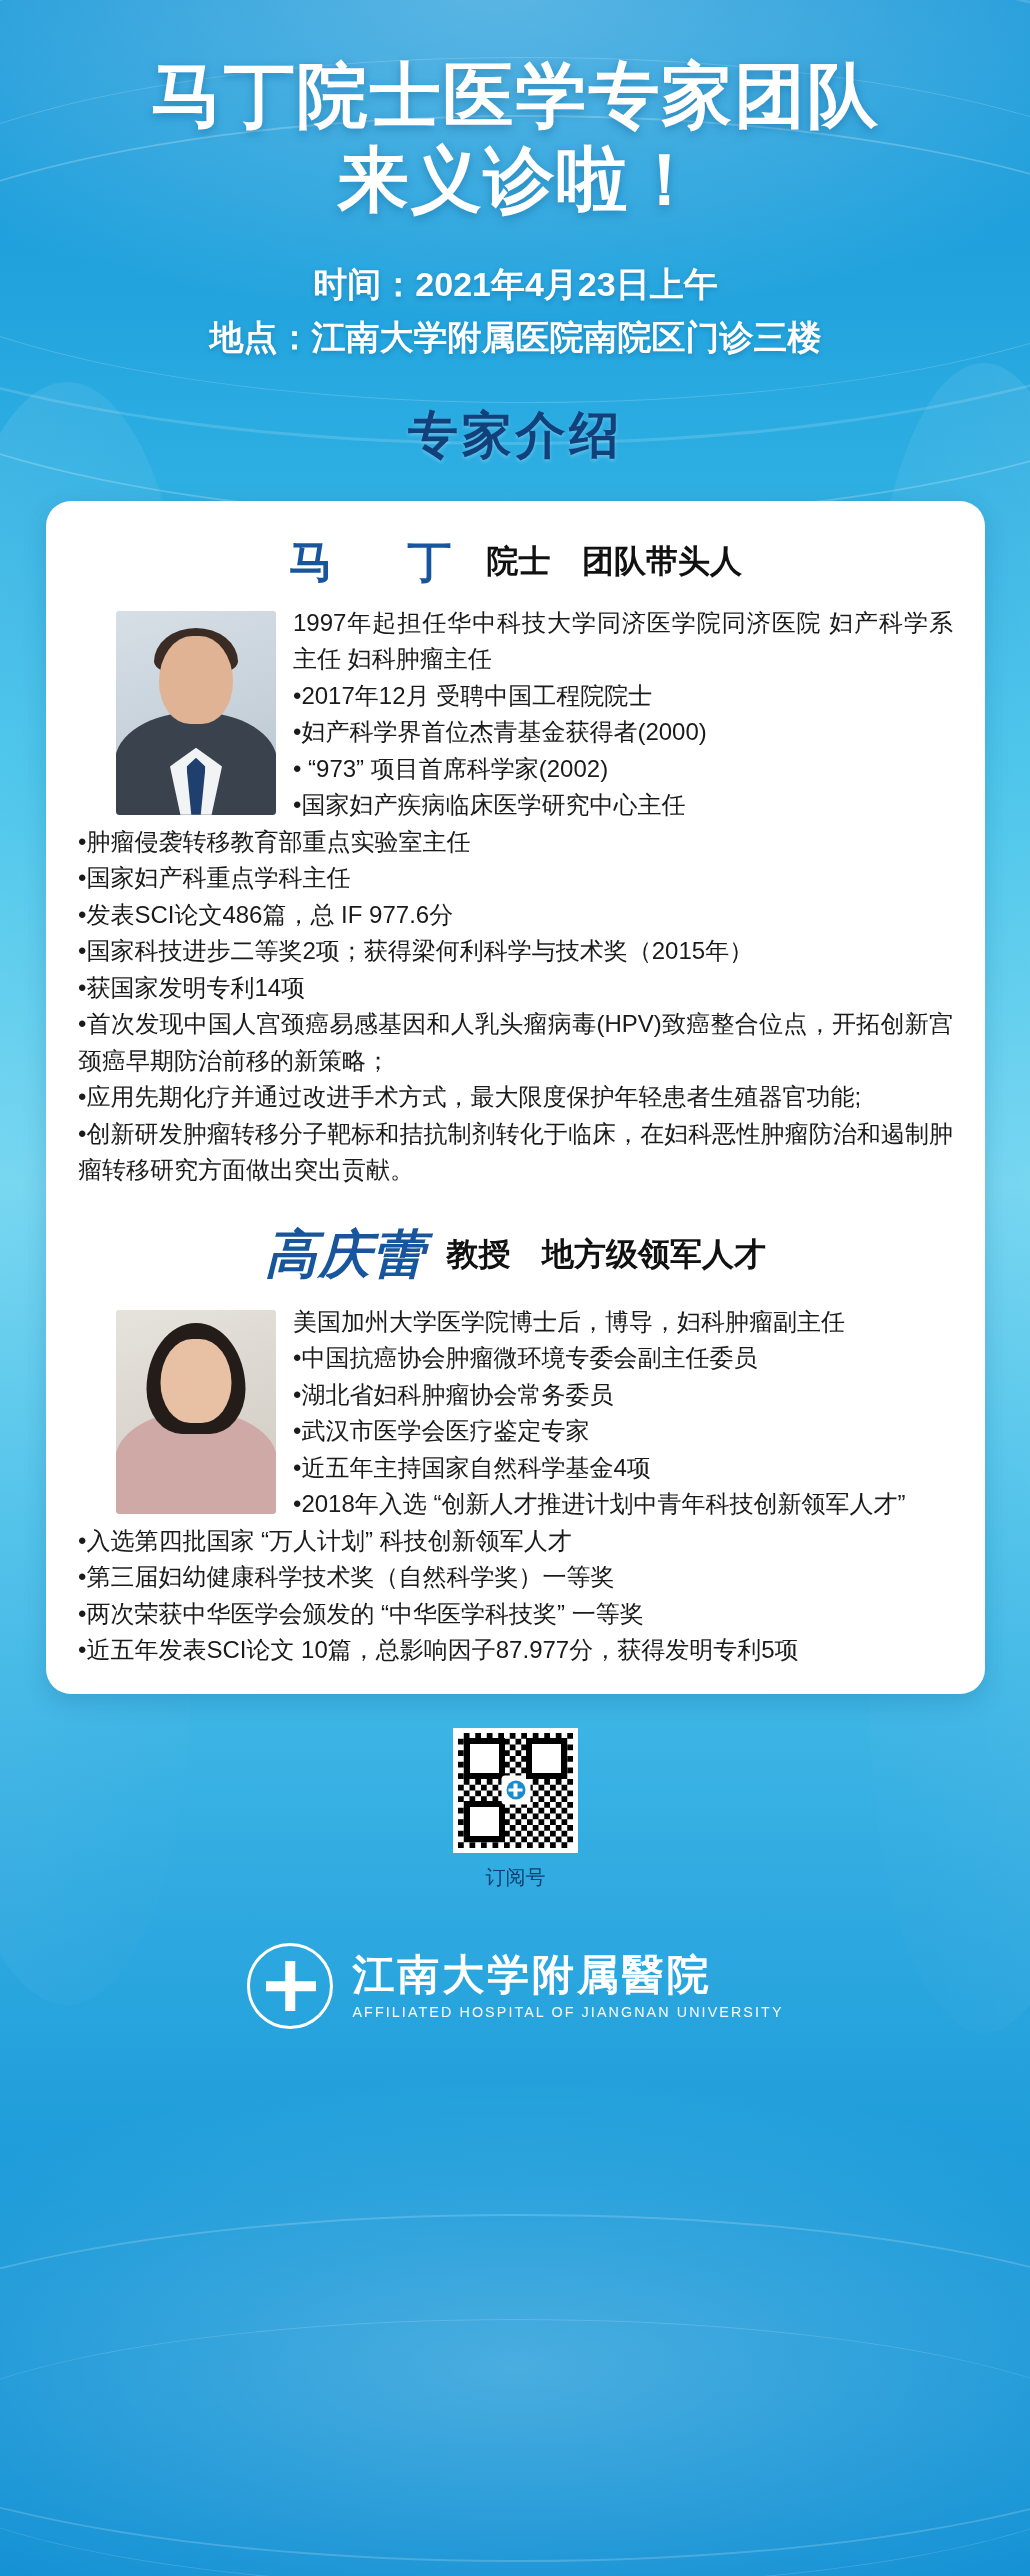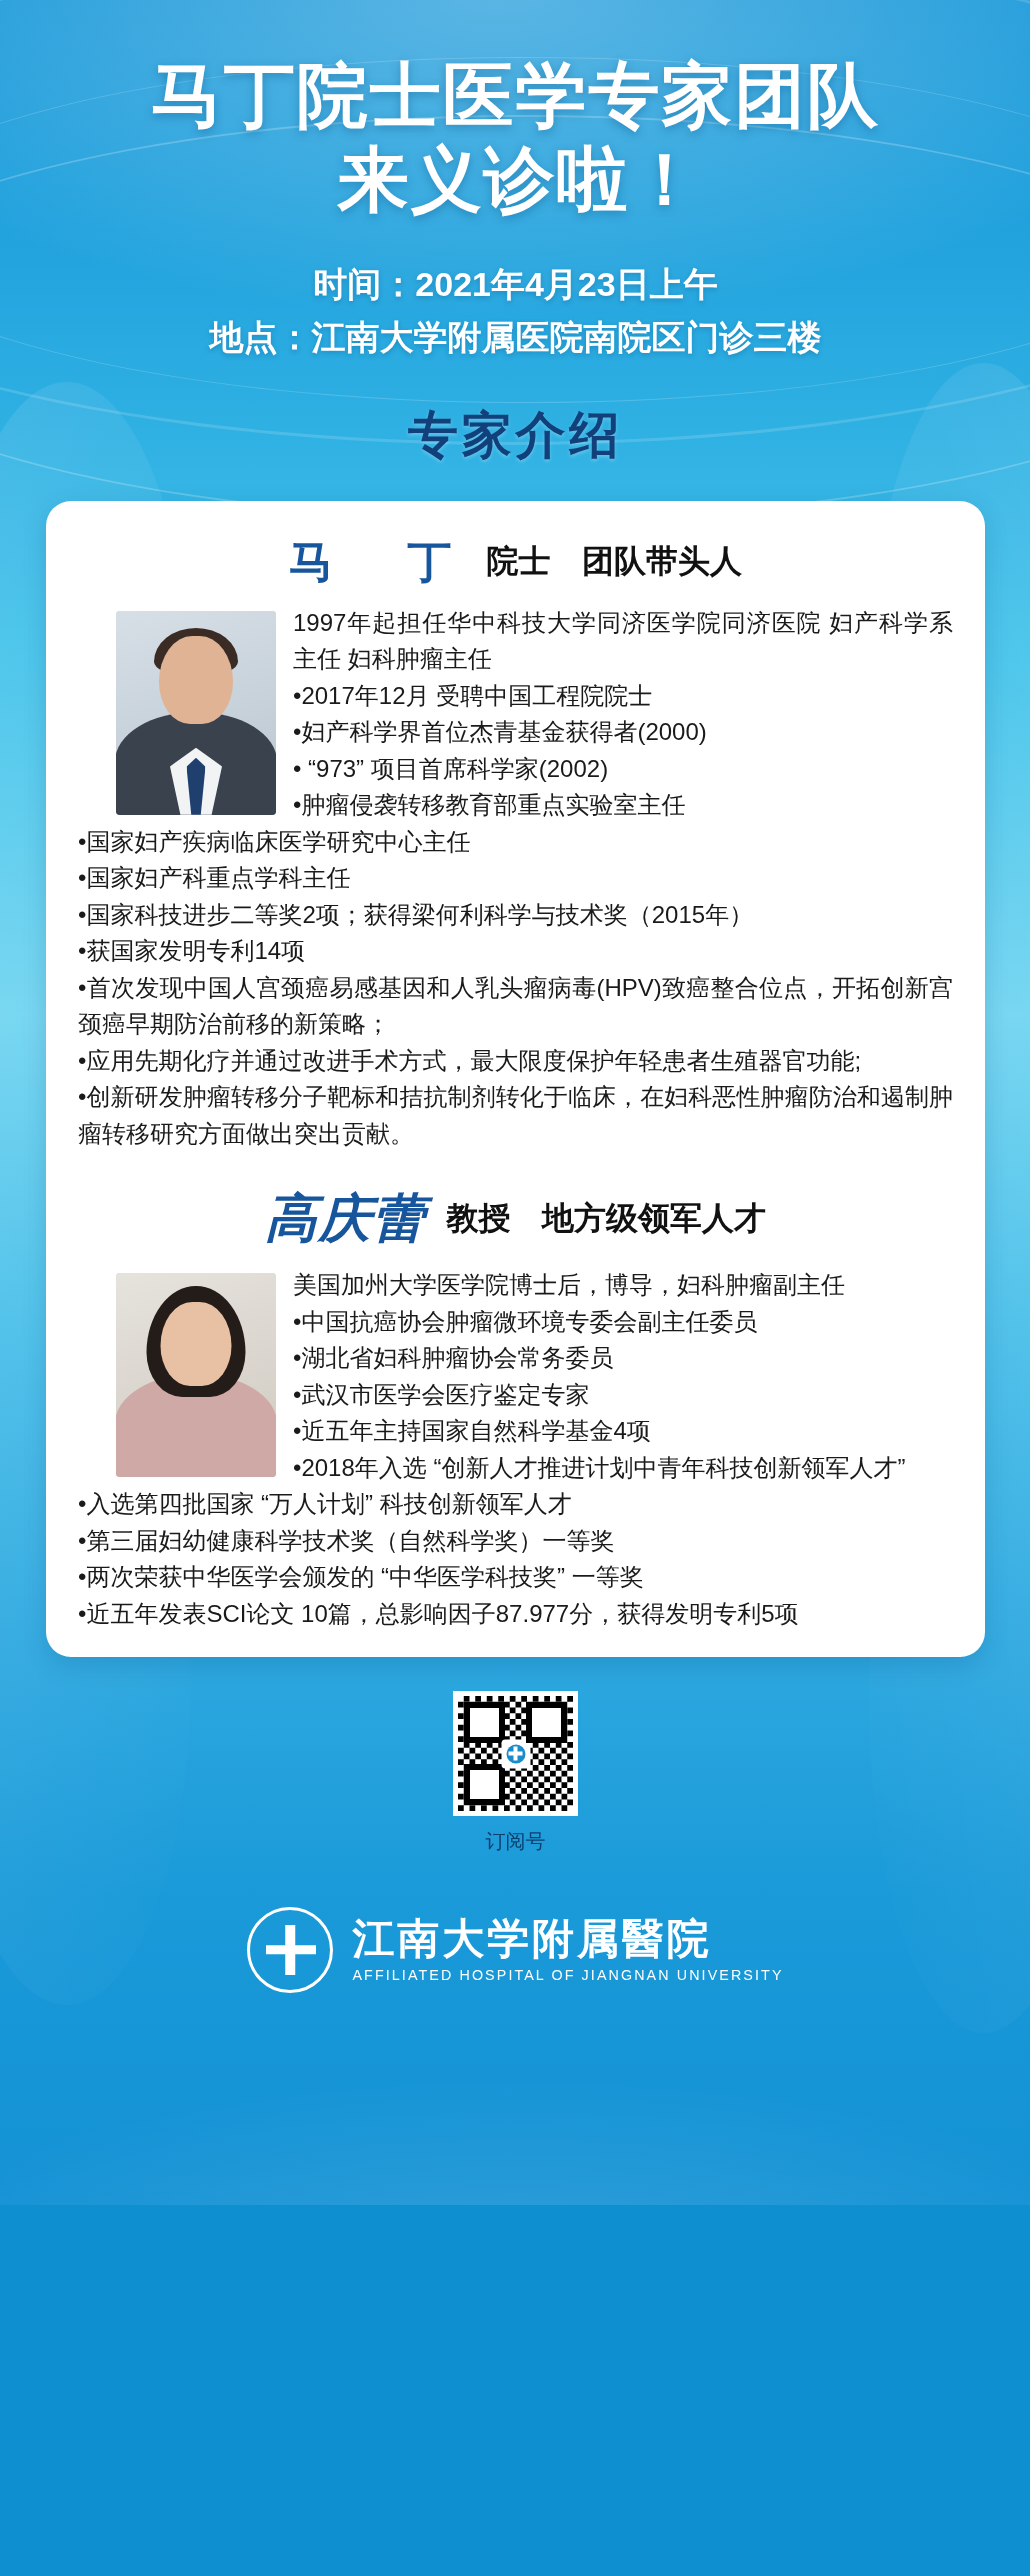--- a/index.html
+++ b/index.html
@@ -9,21 +9,21 @@
   body {
     width: 1031px;
     height: 2576px;
     font-family: "Liberation Sans", sans-serif;
     background: #0d8fd0;
     overflow: hidden;
   }
   .poster {
     position: relative;
     width: 1031px;
-    height: 2205px;
+    height: 2576px;
     overflow: hidden;
     background: linear-gradient(180deg, #1496d8 0%, #23a4de 12%, #41c2ea 30%, #6fd4f0 46%, #49bfe9 60%, #2fa9e0 74%, #1a9ad9 86%, #1391d4 100%);
   }
   
   .swoosh {
     position: absolute;
     border-radius: 50%;
     pointer-events: none;
   }
   .s1 {
@@ -433,26 +433,27 @@
           <div class="shirt"></div>
           <div class="tie"></div>
           <div class="hair"></div>
           <div class="head"></div>
         </div>
         <div class="bullets">
           <p>1997年起担任华中科技大学同济医学院同济医院  妇产科学系主任  妇科肿瘤主任</p>
           <p>•2017年12月 受聘中国工程院院士</p>
           <p>•妇产科学界首位杰青基金获得者(2000)</p>
           <p>• “973” 项目首席科学家(2002)</p>
+          <p>•国家妇产疾病临床医学研究中心主任</p>
           <p>•肿瘤侵袭转移教育部重点实验室主任</p>
-          <p>•国家妇产疾病临床医学研究中心主任</p>
           <p>•国家妇产科重点学科主任</p>
         </div>
       </div>
       <div class="bullets">
+        <p>•发表SCI论文486篇，总 IF 977.6分</p>
         <p>•国家科技进步二等奖2项；获得梁何利科学与技术奖（2015年）</p>
         <p>•获国家发明专利14项</p>
         <p>•首次发现中国人宫颈癌易感基因和人乳头瘤病毒(HPV)致癌整合位点，开拓创新宫颈癌早期防治前移的新策略；</p>
         <p>•应用先期化疗并通过改进手术方式，最大限度保护年轻患者生殖器官功能;</p>
         <p>•创新研发肿瘤转移分子靶标和拮抗制剂转化于临床，在妇科恶性肿瘤防治和遏制肿瘤转移研究方面做出突出贡献。</p>
       </div>
     </div>
 
     <div class="expert">
       <div class="expert-head">

